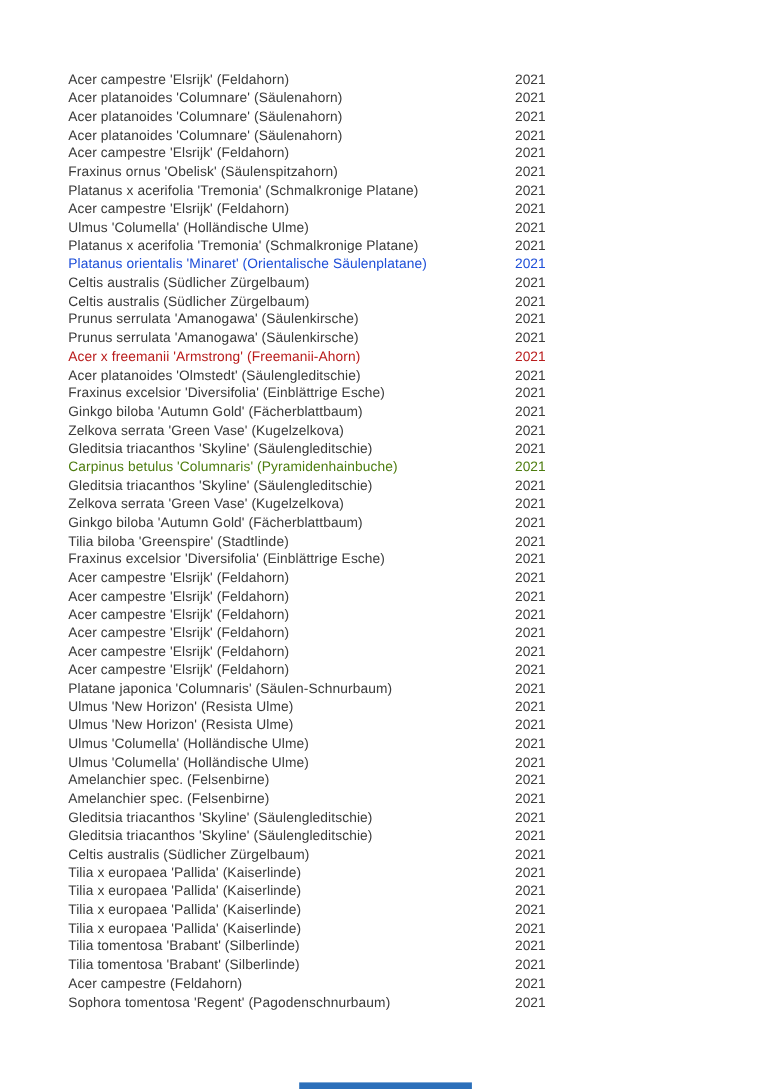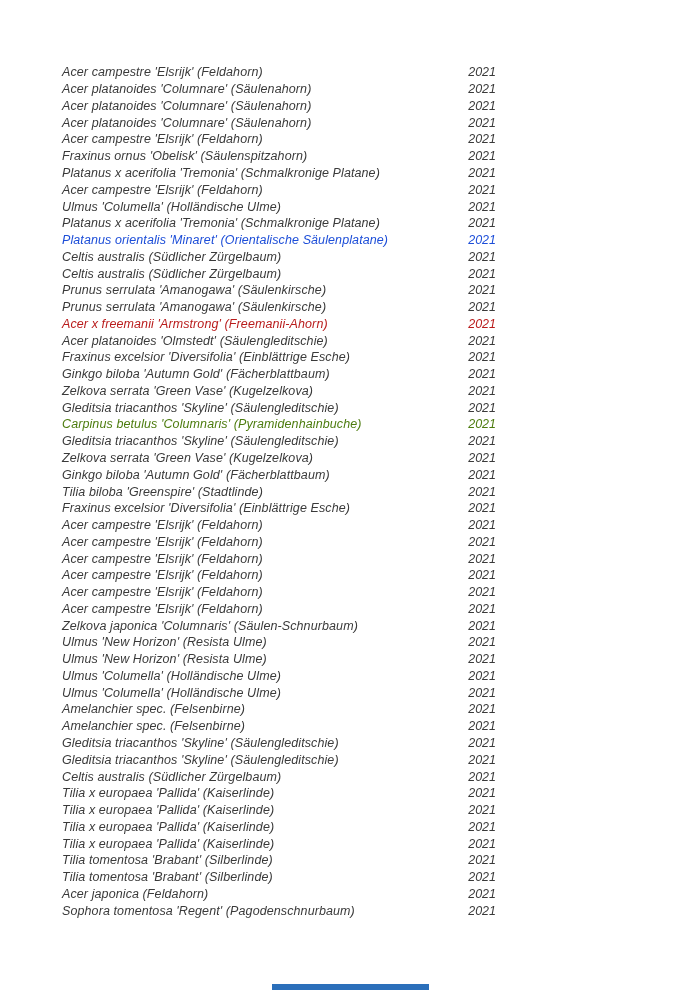--- a/index.html
+++ b/index.html
@@ -12,21 +12,20 @@
     background: #ffffff;
     position: relative;
     overflow: hidden;
     font-family: "Liberation Sans", sans-serif;
   }
   .tree-list {
     position: absolute;
     left: 62px;
     top: 64px;
     width: 434px;
-    font-style: italic;
   }
   .tree-row {
     display: flex;
     justify-content: space-between;
     align-items: center;
     height: 16.77px;
     font-size: 12.5px;
     color: #3a3a3a;
   }
   .tree-name {
@@ -207,21 +206,21 @@
     <span class="tree-name">Acer campestre 'Elsrijk' (Feldahorn)</span>
     <span class="tree-year">2021</span>
   </div>
 
   <div class="tree-row" style="color: rgb(58, 58, 58);">
     <span class="tree-name">Acer campestre 'Elsrijk' (Feldahorn)</span>
     <span class="tree-year">2021</span>
   </div>
 
   <div class="tree-row" style="color: rgb(58, 58, 58);">
-    <span class="tree-name">Zelkova japonica 'Columnaris' (Säulen-Schnurbaum)</span>
+    <span class="tree-name">Platane japonica 'Columnaris' (Säulen-Schnurbaum)</span>
     <span class="tree-year">2021</span>
   </div>
 
   <div class="tree-row" style="color: rgb(58, 58, 58);">
     <span class="tree-name">Ulmus 'New Horizon' (Resista Ulme)</span>
     <span class="tree-year">2021</span>
   </div>
 
   <div class="tree-row" style="color: rgb(58, 58, 58);">
     <span class="tree-name">Ulmus 'New Horizon' (Resista Ulme)</span>
@@ -287,21 +286,21 @@
     <span class="tree-name">Tilia tomentosa 'Brabant' (Silberlinde)</span>
     <span class="tree-year">2021</span>
   </div>
 
   <div class="tree-row" style="color: rgb(58, 58, 58);">
     <span class="tree-name">Tilia tomentosa 'Brabant' (Silberlinde)</span>
     <span class="tree-year">2021</span>
   </div>
 
   <div class="tree-row" style="color: rgb(58, 58, 58);">
-    <span class="tree-name">Acer japonica (Feldahorn)</span>
+    <span class="tree-name">Acer campestre (Feldahorn)</span>
     <span class="tree-year">2021</span>
   </div>
 
   <div class="tree-row" style="color: rgb(58, 58, 58);">
     <span class="tree-name">Sophora tomentosa 'Regent' (Pagodenschnurbaum)</span>
     <span class="tree-year">2021</span>
   </div>
 </div>
 
 <div class="footer-bar" style="background-color: rgb(43, 111, 186);"></div>

